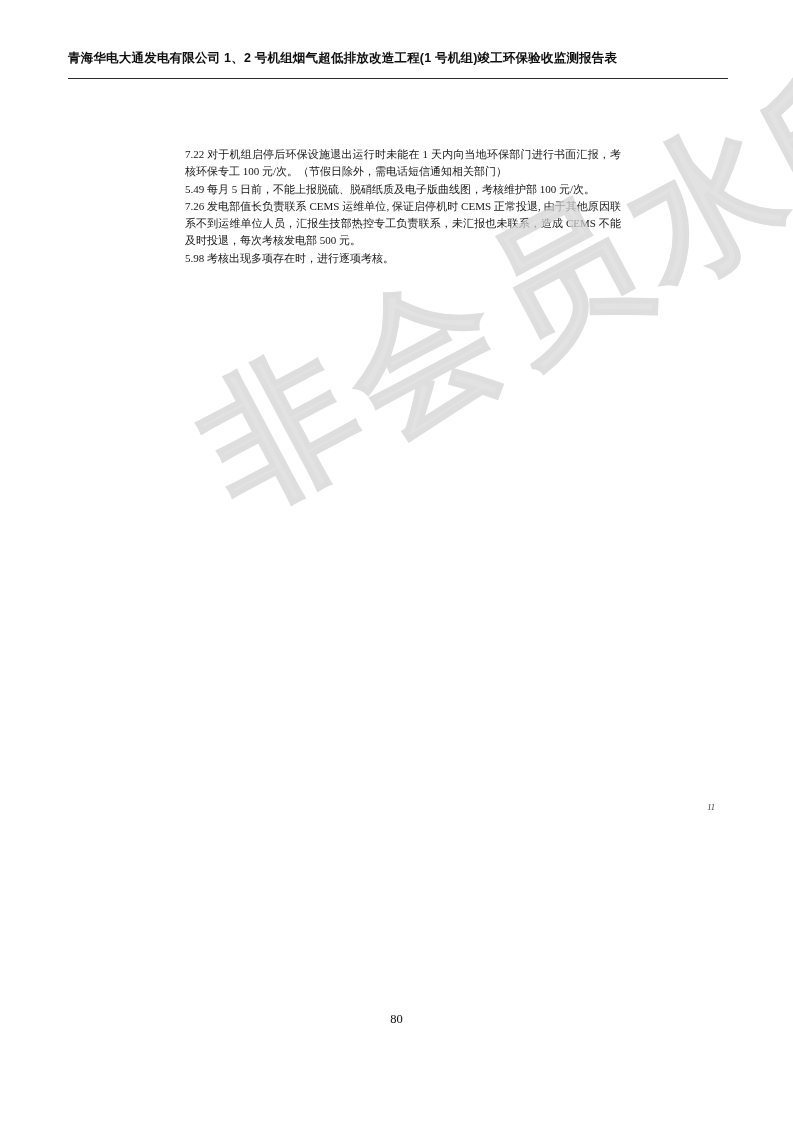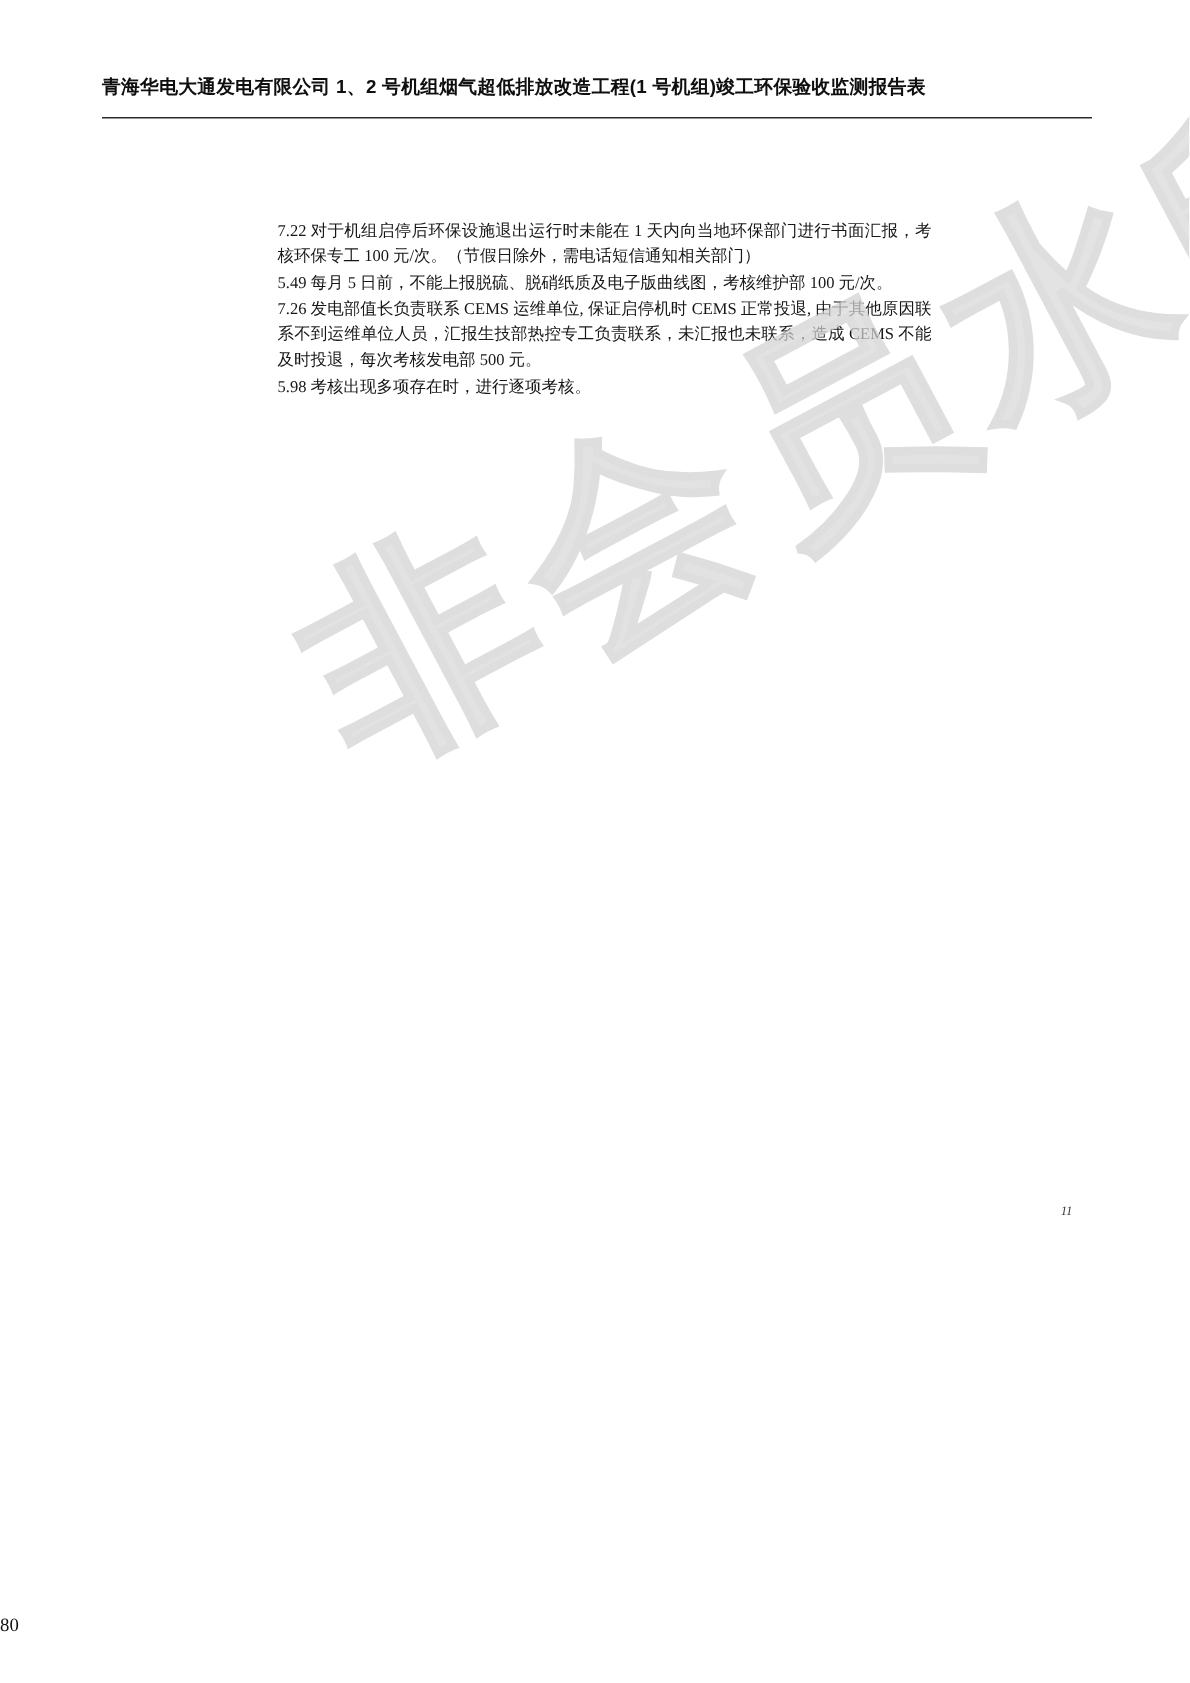--- a/index.html
+++ b/index.html
@@ -101,22 +101,22 @@
     font-size: 8.5px;
     color: #3a3a3a;
     font-style: italic;
   }
 
   
   .page-number {
     position: absolute;
     left: 0;
     right: 0;
-    top: 1076px;
-    text-align: left;
+    top: 1012px;
+    text-align: center;
     font-family: "Liberation Serif", "DejaVu Serif", serif;
     font-size: 12.5px;
     color: #101010;
   }
 </style>
 </head>
 <body>
 
 <div class="page">
 

